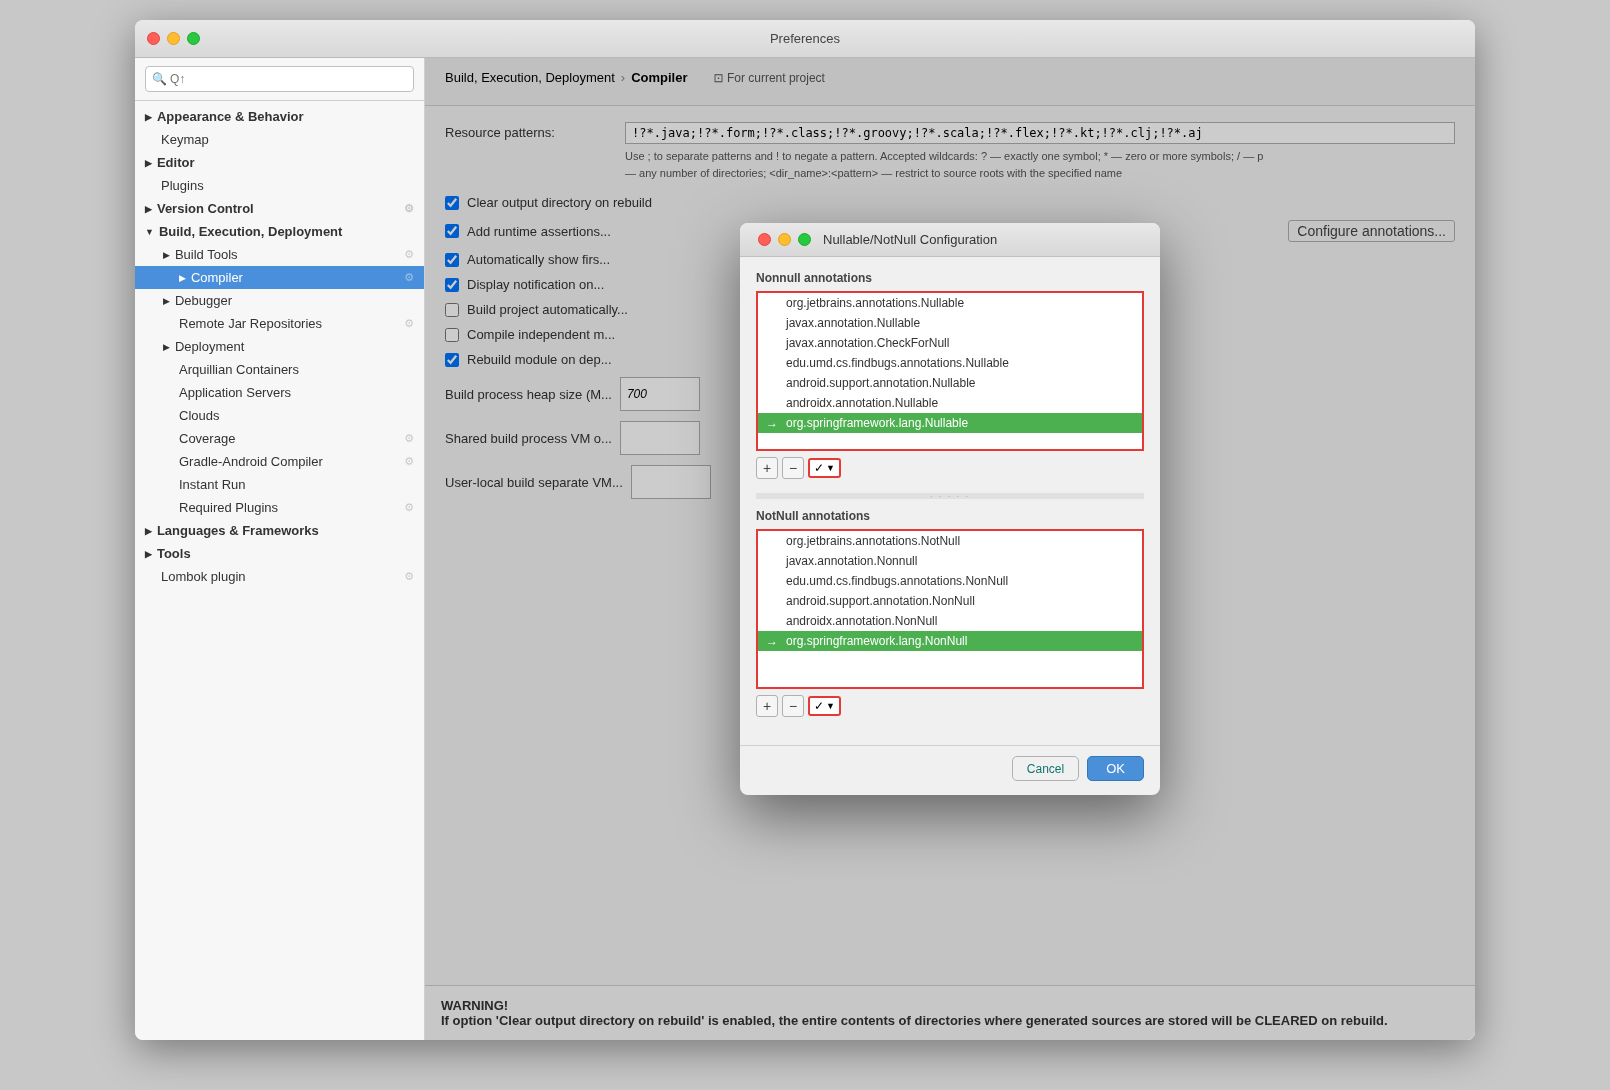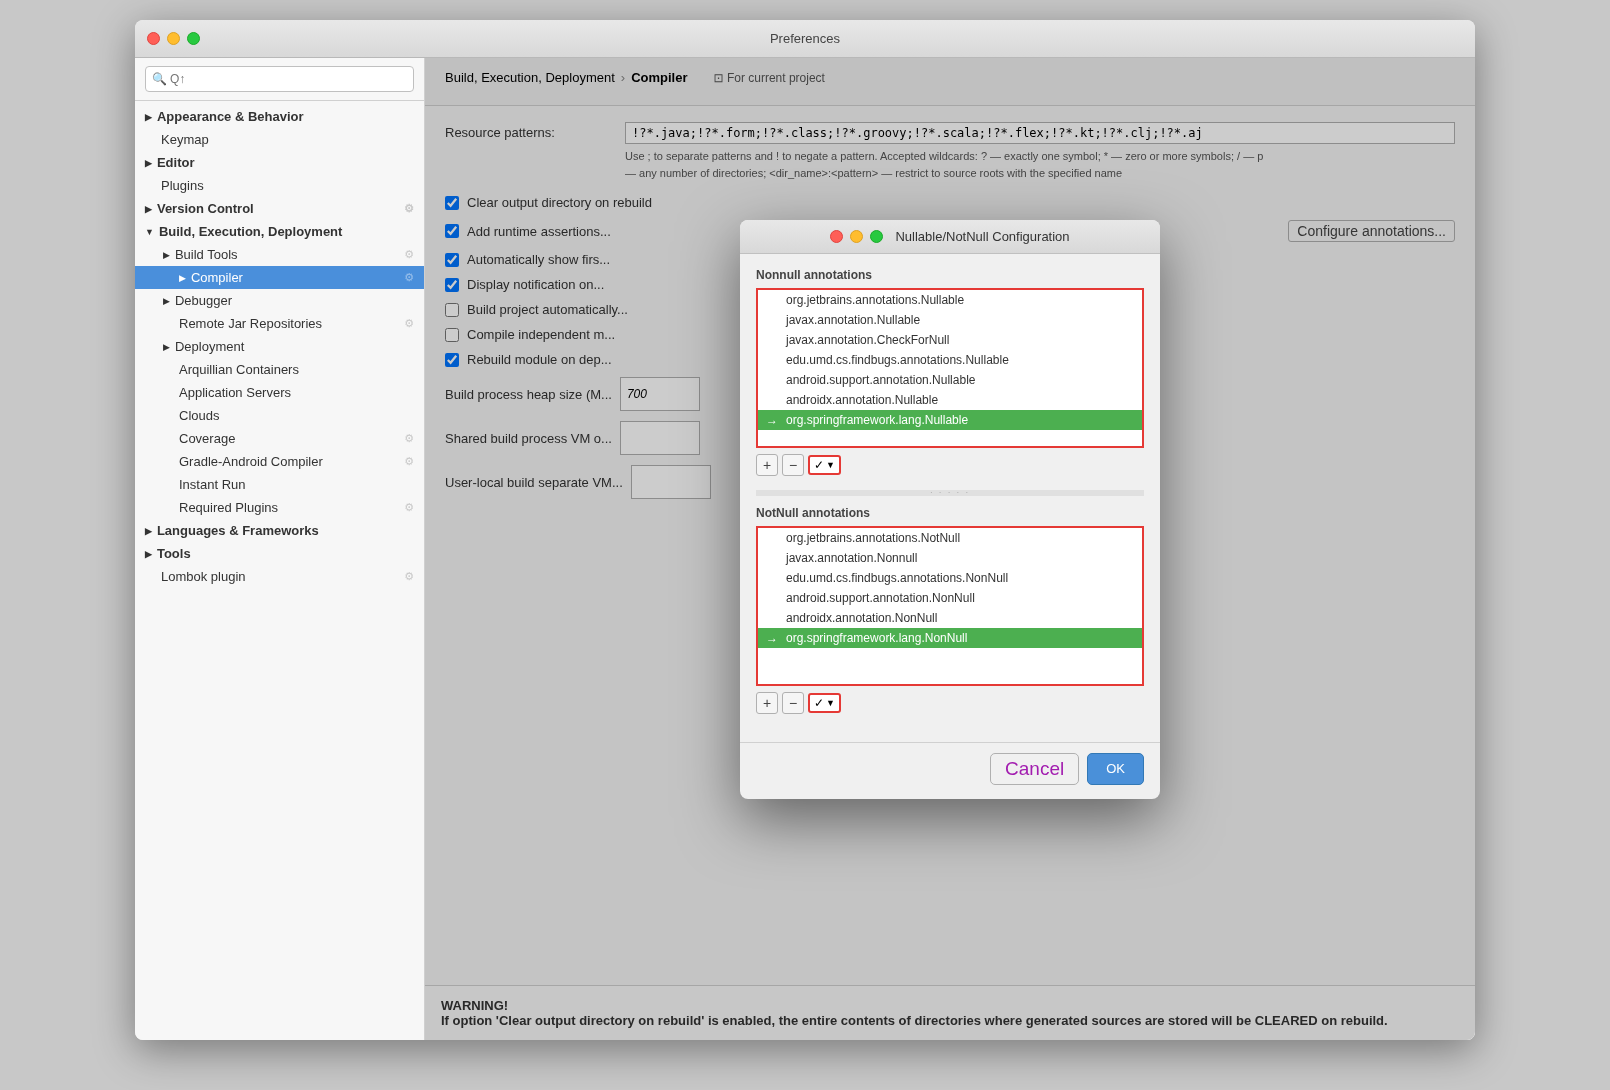--- a/index.html
+++ b/index.html
@@ -251,21 +251,20 @@
       top: -40px;
     }
     .modal-titlebar {
       height: 34px;
       background: linear-gradient(to bottom, #e8e8e8, #d8d8d8);
       display: flex;
       align-items: center;
       padding: 0 18px;
       border-bottom: 1px solid #c0c0c0;
       gap: 8px;
-      justify-content: center;
     }
     .modal-title {
       font-size: 13px;
       color: #333;
       font-weight: 500;
       margin-left: 4px;
     }
     .modal-body {
       padding: 14px 16px;
     }
@@ -340,23 +339,23 @@
       justify-content: flex-end;
       gap: 8px;
       padding: 10px 16px 14px;
       border-top: 1px solid #d0d0d0;
     }
     .btn-cancel {
       padding: 4px 14px;
       background: #f0f0f0;
       border: 1px solid #b0b0b0;
       border-radius: 5px;
-      font-size: 19px;
+      font-size: 12px;
       cursor: pointer;
-      color: #a21caf;
+      color: #0f766e;
     }
     .btn-ok {
       padding: 4px 18px;
       background: #4a90d9;
       border: 1px solid #3278b5;
       border-radius: 5px;
       font-size: 13px;
       cursor: pointer;
       color: white;
       font-weight: 500;

